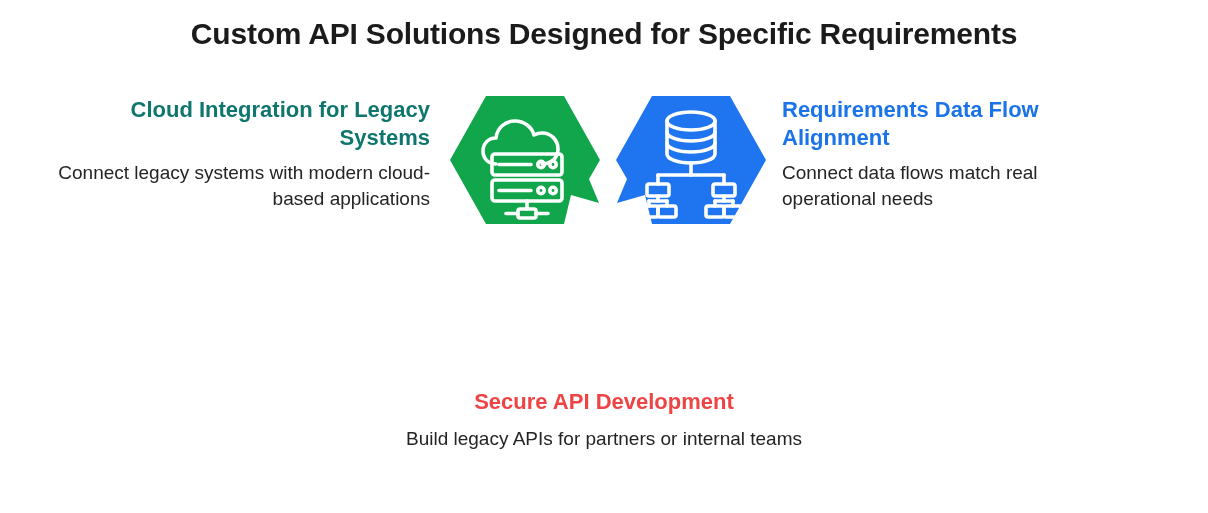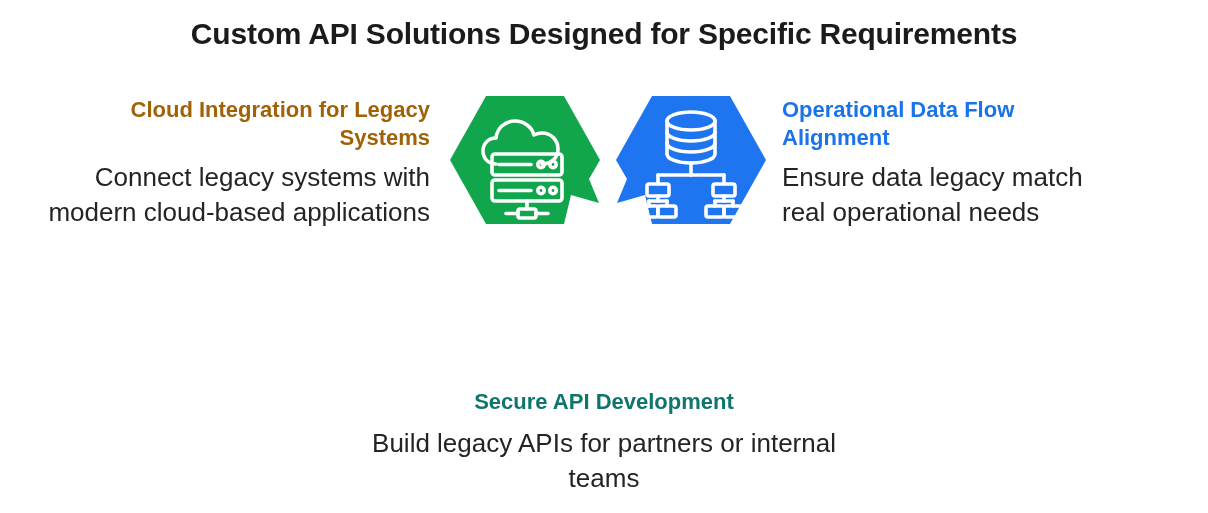--- a/index.html
+++ b/index.html
@@ -53,53 +53,53 @@
   
   .block { position: absolute; }
 
   .block-heading {
     font-size: 22px;
     font-weight: bold;
     line-height: 1.28;
     margin: 0 0 8px 0;
   }
   .block-body {
-    font-size: 26px;
+    font-size: 19px;
     font-weight: normal;
     line-height: 1.35;
     color: #242424;
     margin: 0;
   }
 
   
   #block-cloud {
     left: 48px;
     top: 96px;
     width: 382px;
     text-align: right;
   }
-  #block-cloud .block-heading { color: #a16207; }
+  #block-cloud .block-heading { color: #0f766e; }
 
   
   #block-data {
     left: 782px;
     top: 96px;
     width: 330px;
     text-align: left;
   }
   #block-data .block-heading { color: #1a73e8; }
 
   
   #block-api {
     left: 364px;
     top: 388px;
     width: 480px;
     text-align: center;
   }
-  #block-api .block-heading { color: #0f766e; margin-bottom: 10px; }
+  #block-api .block-heading { color: #ef4444; margin-bottom: 10px; }
 </style>
 </head>
 <body>
 
 <div class="canvas">
 
   <div class="page-title">Custom API Solutions Designed for Specific Requirements</div>
 
   <div class="hex-cell" id="hex-cloud">
     <svg viewBox="0 0 160 136" width="160" height="136" aria-hidden="true">
@@ -167,22 +167,22 @@
     </svg>
   </div>
 
 
   <div class="block" id="block-cloud">
     <div class="block-heading">Cloud Integration for Legacy Systems</div>
     <div class="block-body">Connect legacy systems with modern cloud-based applications</div>
   </div>
 
   <div class="block" id="block-data">
-    <div class="block-heading">Operational Data Flow Alignment</div>
-    <div class="block-body">Ensure data legacy match real operational needs</div>
+    <div class="block-heading">Requirements Data Flow Alignment</div>
+    <div class="block-body">Connect data flows match real operational needs</div>
   </div>
 
   <div class="block" id="block-api">
     <div class="block-heading">Secure API Development</div>
     <div class="block-body">Build legacy APIs for partners or internal teams</div>
   </div>
 
 </div>
 
 </body></html>

